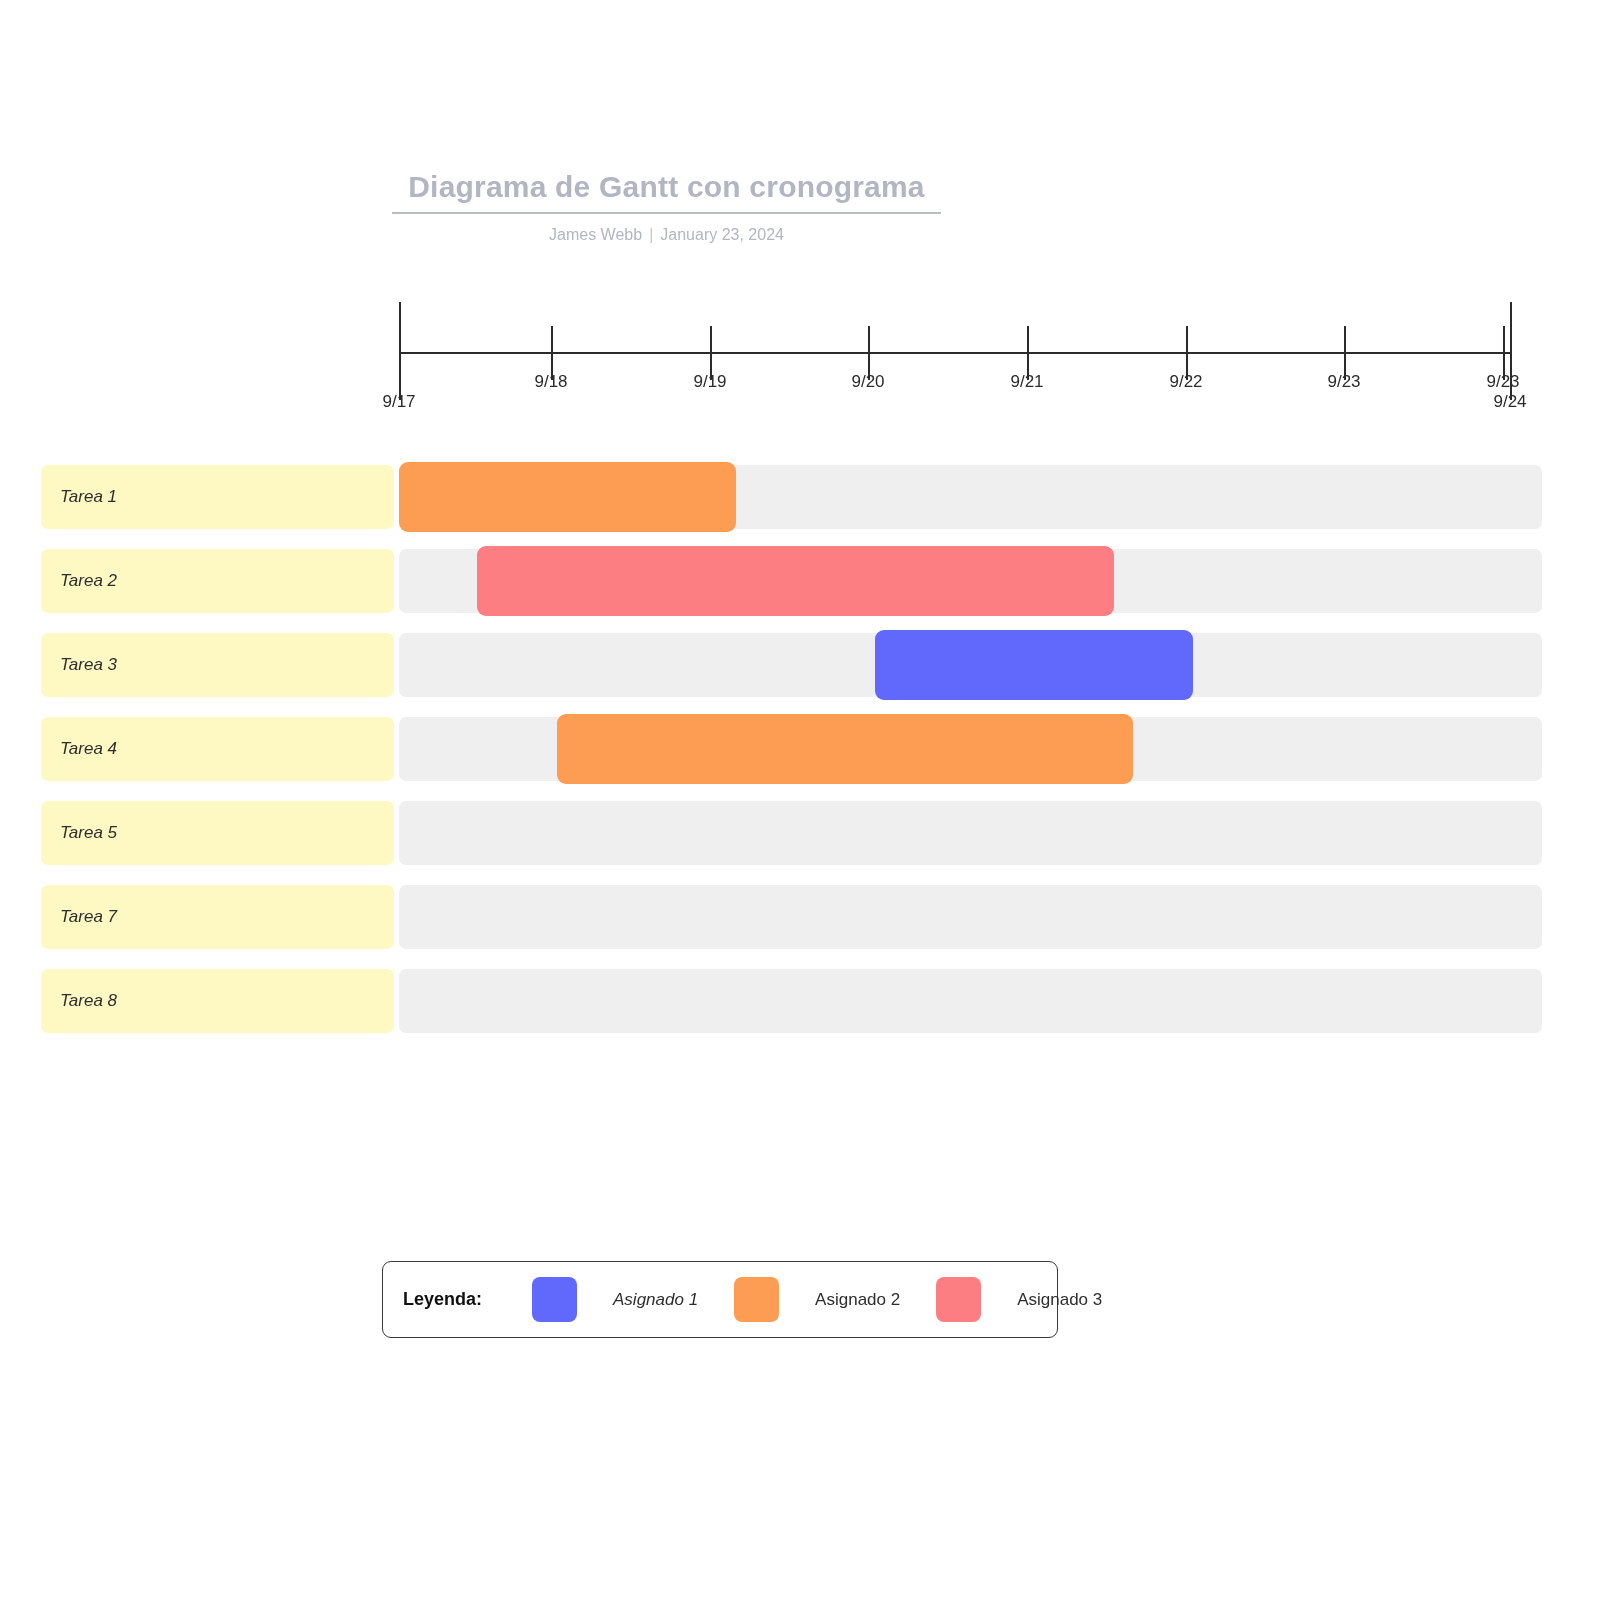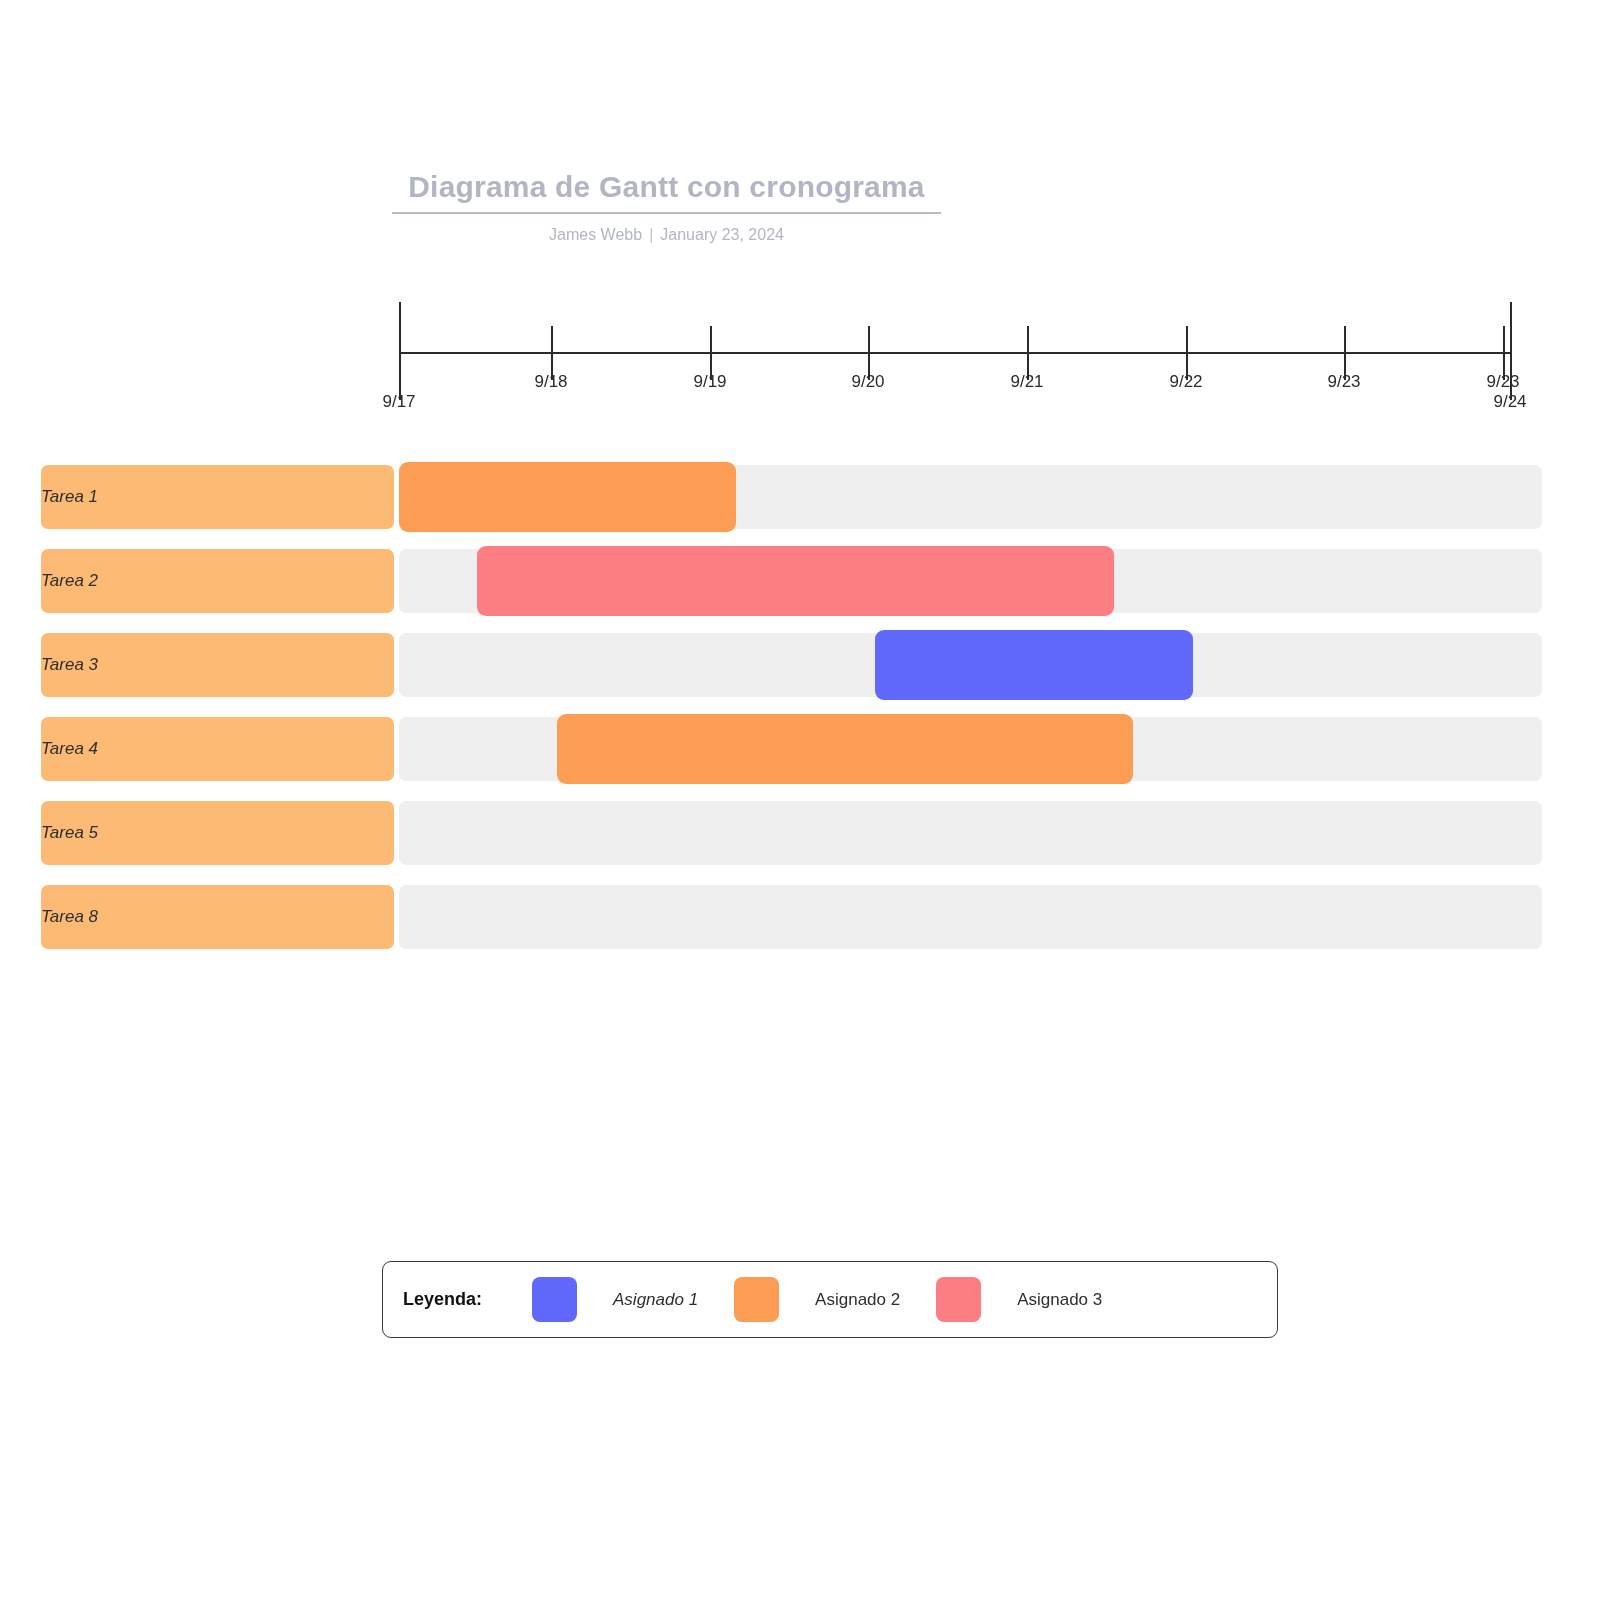--- a/index.html
+++ b/index.html
@@ -90,24 +90,25 @@
   }
   .row {
     position: relative;
     height: 70px;
     margin-bottom: 14px;
   }
   .row-label {
     position: absolute;
     left: 41px; top: 3px;
     width: 353px; height: 64px;
-    background: #fdba74;
+    background: #fef9c3;
     border-radius: 7px;
     display: flex;
     align-items: center;
+    padding-left: 19px;
   }
   .row-label span {
     font-size: 17px;
     font-style: italic;
     color: #2e2e2e;
   }
   .row-track {
     position: absolute;
     left: 399px; top: 3px;
     width: 1143px; height: 64px;
@@ -118,21 +119,21 @@
     position: absolute;
     top: 0px;
     height: 70px;
     border-radius: 9px;
   }
 
   
   .legend {
     position: absolute;
     left: 382px; top: 1261px;
-    width: 896px; height: 77px;
+    width: 676px; height: 77px;
     border: 1.6px solid #3a3a3a;
     border-radius: 9px;
     display: flex;
     align-items: center;
     padding-left: 20px;
   }
   .legend-title {
     font-size: 18px;
     font-weight: bold;
     color: #111;
@@ -225,20 +226,26 @@
         <div class="bar" style="left: 557px; width: 576px; background: rgb(253, 157, 84);"></div>
       </div>
       <div class="row">
         <div class="row-label">
           <span>Tarea 5</span>
         </div>
         <div class="row-track"></div>
       </div>
       <div class="row">
         <div class="row-label">
+          <span>Tarea 7</span>
+        </div>
+        <div class="row-track"></div>
+      </div>
+      <div class="row">
+        <div class="row-label">
           <span>Tarea 8</span>
         </div>
         <div class="row-track"></div>
       </div>
     </div>
 
   <div class="legend">
     <div class="legend-title">Leyenda:</div>
     <div id="legend-items" style="display:flex;align-items:center;">
         <div class="legend-item">

